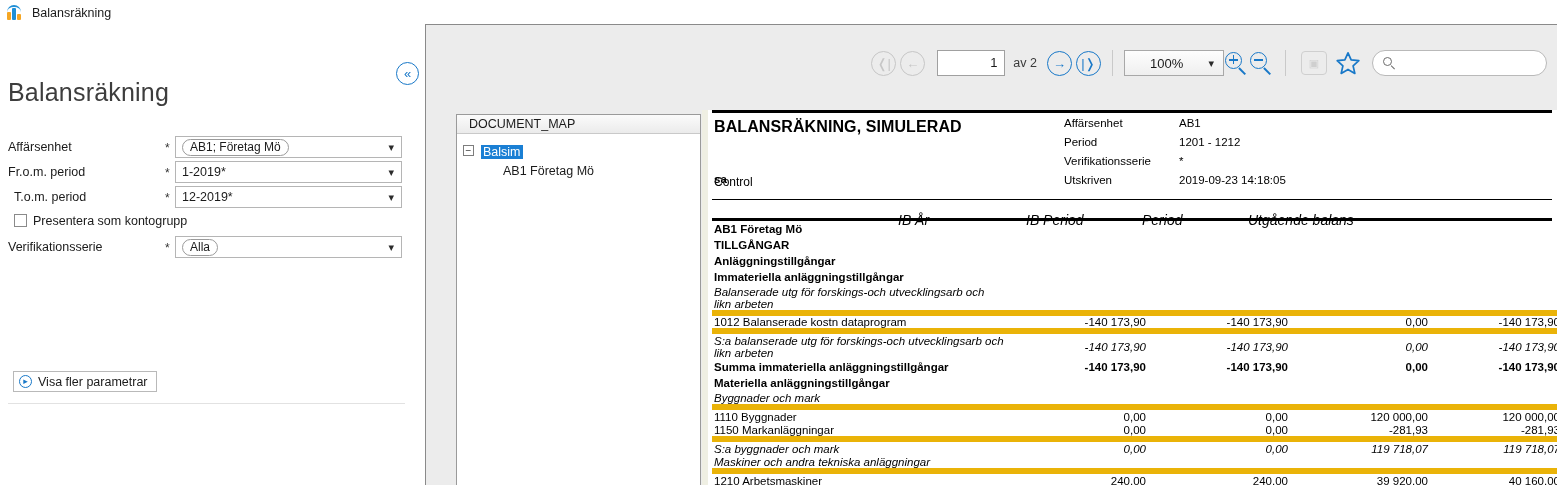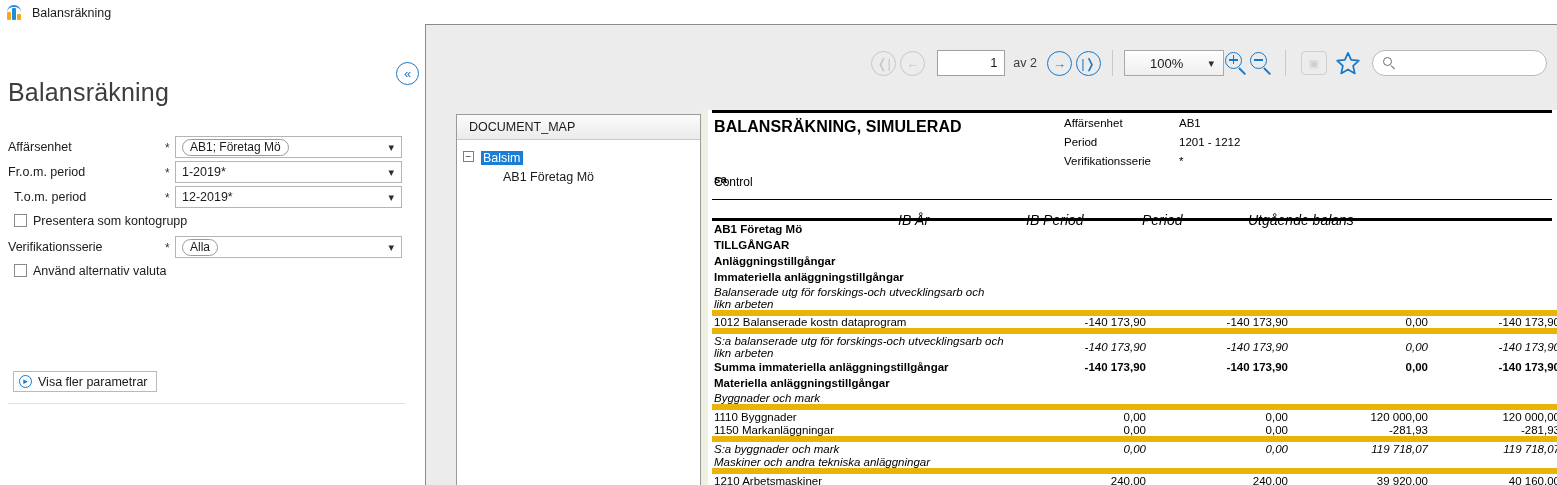--- a/index.html
+++ b/index.html
@@ -165,21 +165,21 @@
     color: #1a1a1a; background: transparent; padding-left: 5px;
     font-family: "Liberation Sans", sans-serif;
   }
 
   
   .docmap {
     position: absolute; left: 30px; top: 89px; width: 245px; height: 372px;
     background: #fff; border: 1px solid #9a9a9a; border-bottom: none;
   }
   .docmap-head {
-    height: 25px; background: linear-gradient(#fbfbfb,#ebebeb);
+    height: 19px; background: linear-gradient(#fbfbfb,#ebebeb);
     border-bottom: 1px solid #c9c9c9; display: flex; align-items: center;
     padding-left: 12px; font-size: 12.5px; color: #1a1a1a;
   }
   .tree { padding: 8px 0 0 0; }
   .tnode { position: relative; height: 19px; display: flex; align-items: center; }
   .tnode .expander {
     position: absolute; left: 6px; top: 3px; width: 11px; height: 11px;
     border: 1px solid #7d7d7d; background: #fff;
     display: flex; align-items: center; justify-content: center;
     font-size: 10px; line-height: 1; color: #333; cursor: pointer;
@@ -291,24 +291,20 @@
 
       <div class="frow">
         <span class="flabel">Verifikationsserie</span>
         <span class="freq">*</span>
         <div class="fctl">
           <span class="val"><span class="pill">Alla</span></span>
           <span class="caret">▾</span>
         </div>
       </div>
 
-      <div class="checkrow">
-        <span class="cbox"></span>
-        <span class="clabel">Använd alternativ valuta</span>
-      </div>
 
     </div>
 
     <div class="more-btn">
       <span class="circ">▸</span>
       <span class="txt">Visa fler parametrar</span>
     </div>
     <div class="hr"></div>
   </div>
 
@@ -378,20 +374,24 @@
               <span class="mv">AB1</span>
             </div>
             <div class="mrow">
               <span class="mk">Period</span>
               <span class="mv">1201 - 1212</span>
             </div>
             <div class="mrow">
               <span class="mk">Verifikationsserie</span>
               <span class="mv">*</span>
             </div>
+            <div class="mrow">
+              <span class="mk">Utskriven</span>
+              <span class="mv">2019-09-23 14:18:05</span>
+            </div>
           </div>
         </div>
 
         <div class="rule thin"></div>
 
         <div class="colhead">
           <span style="left:186px;width:170px;">IB År</span>
           <span style="left:314px;width:170px;">IB Period</span>
           <span style="left:430px;width:170px;">Period</span>
           <span style="left:536px;width:170px;font-style:italic;">Utgående balans</span>

